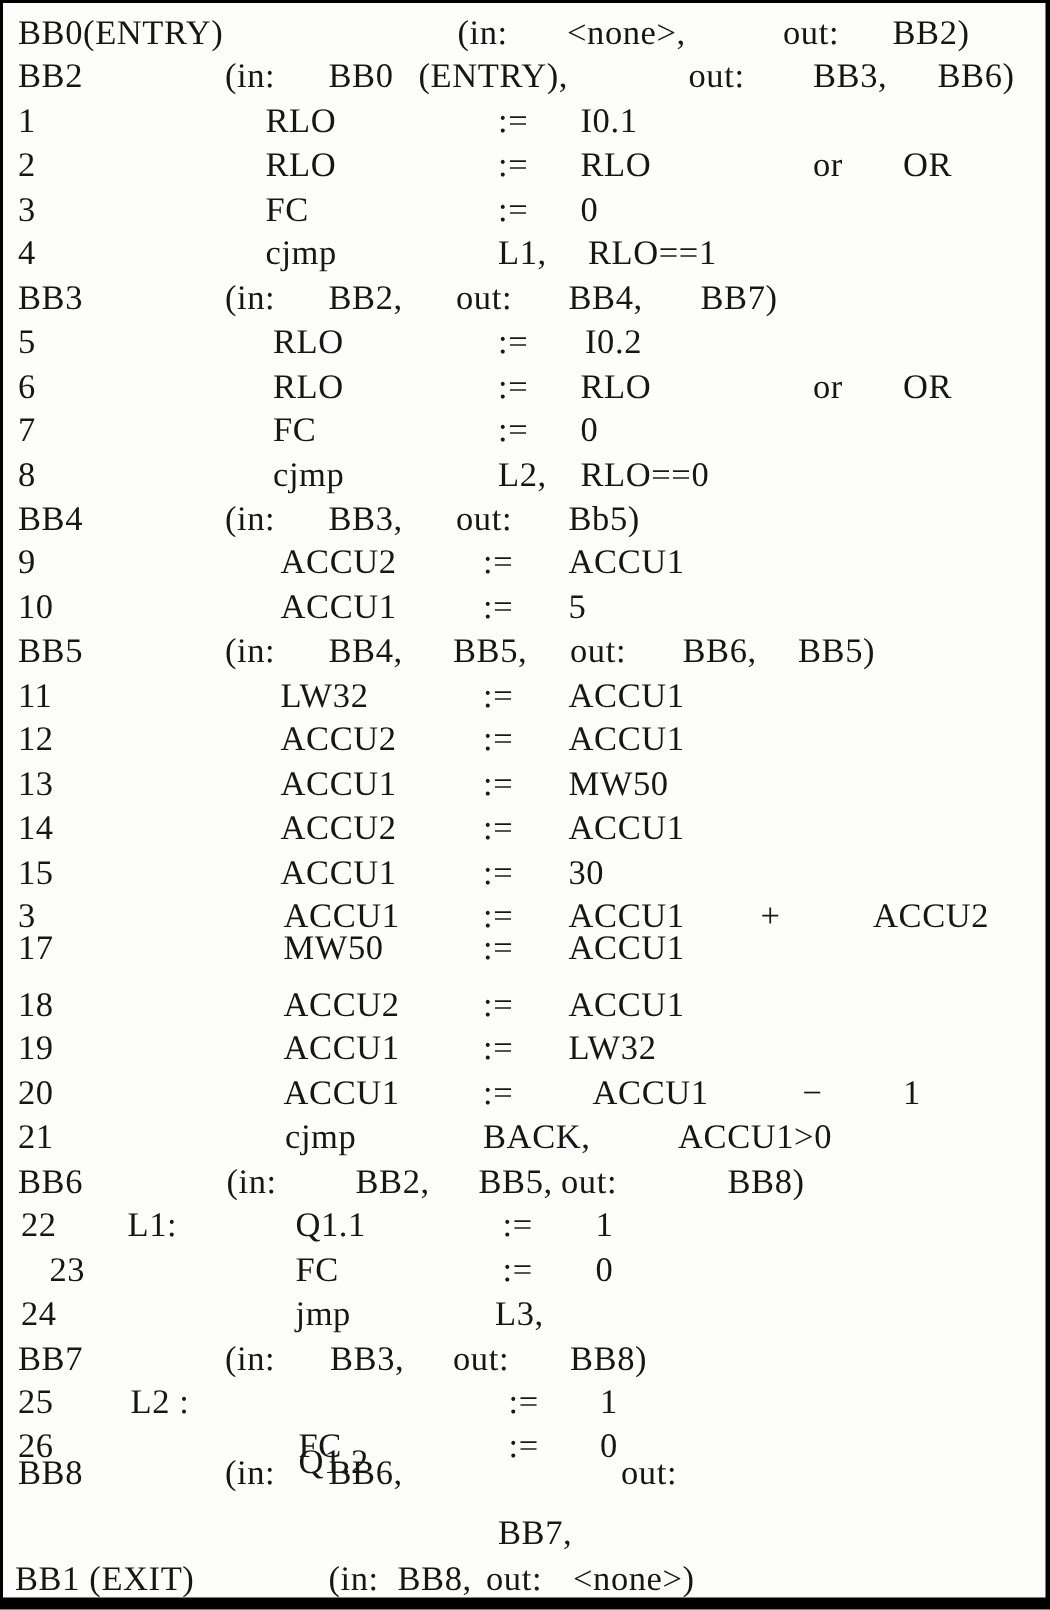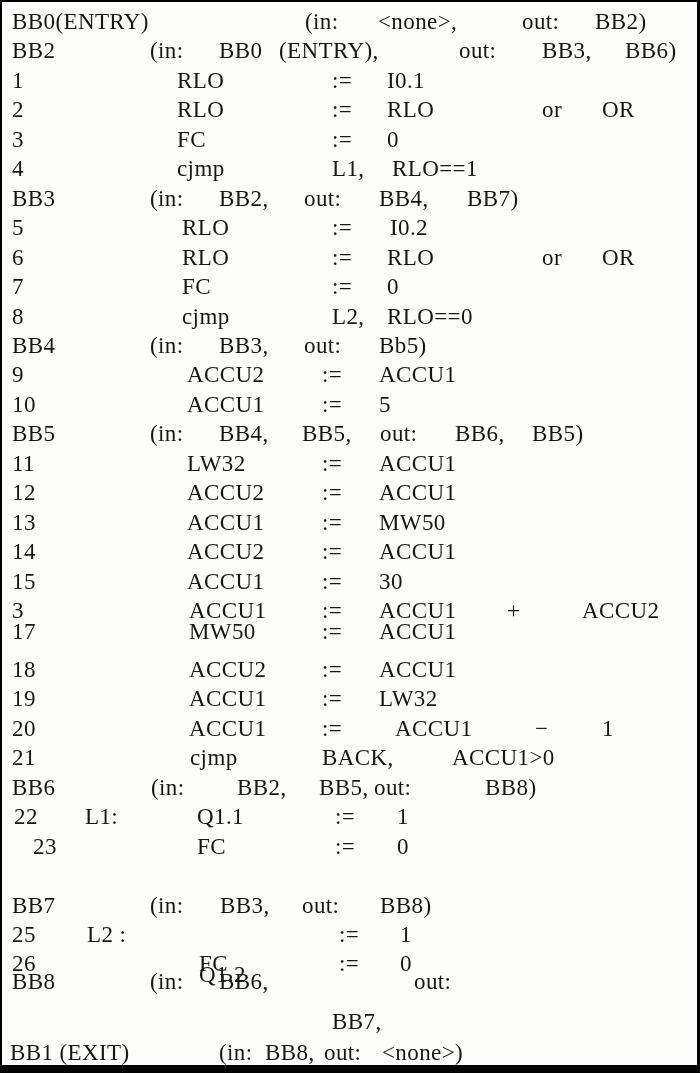--- a/index.html
+++ b/index.html
@@ -231,20 +231,25 @@
       <span class="tok" style="left: 195px;">Q1.1</span>
       <span class="tok" style="left: 333px;">:=</span>
       <span class="tok" style="left: 395px;">1</span>
     </div>
     <div class="line" style="top: 830.6px;">
       <span class="tok" style="left: 12px; margin-left: 19px;">23</span>
       <span class="tok" style="left: 195px;">FC</span>
       <span class="tok" style="left: 333px;">:=</span>
       <span class="tok" style="left: 395px;">0</span>
     </div>
+    <div class="line" style="top: 860.05px;">
+      <span class="tok" style="left: 12px;">24</span>
+      <span class="tok" style="left: 195px;">jmp</span>
+      <span class="tok" style="left: 328px;">L3,</span>
+    </div>
     <div class="line" style="top: 889.5px;">
       <span class="tok" style="left: 10px;">BB7</span>
       <span class="tok" style="left: 148px;">(in:</span>
       <span class="tok" style="left: 218px;">BB3,</span>
       <span class="tok" style="left: 300px;">out:</span>
       <span class="tok" style="left: 378px;">BB8)</span>
     </div>
     <div class="line" style="top: 918.95px;">
       <span class="tok" style="left: 10px;">25</span>
       <span class="tok" style="left: 85px;">L2 :</span>

